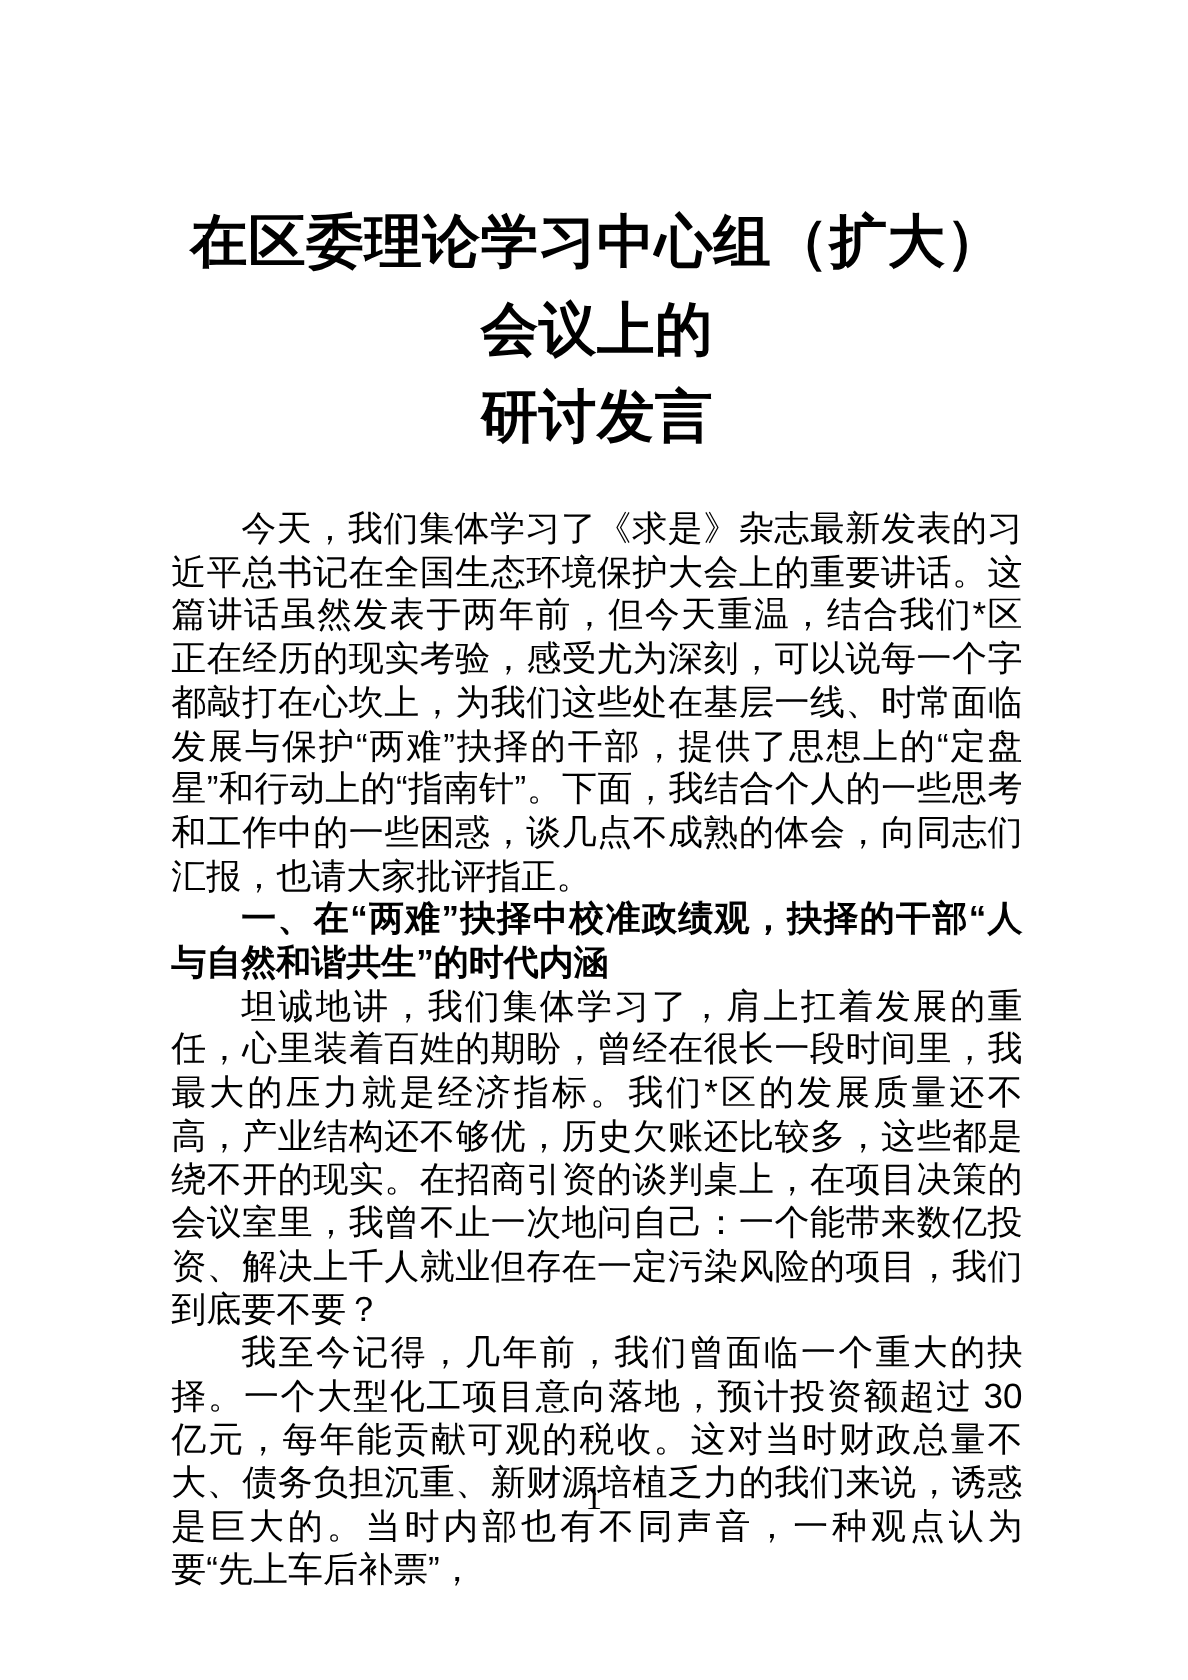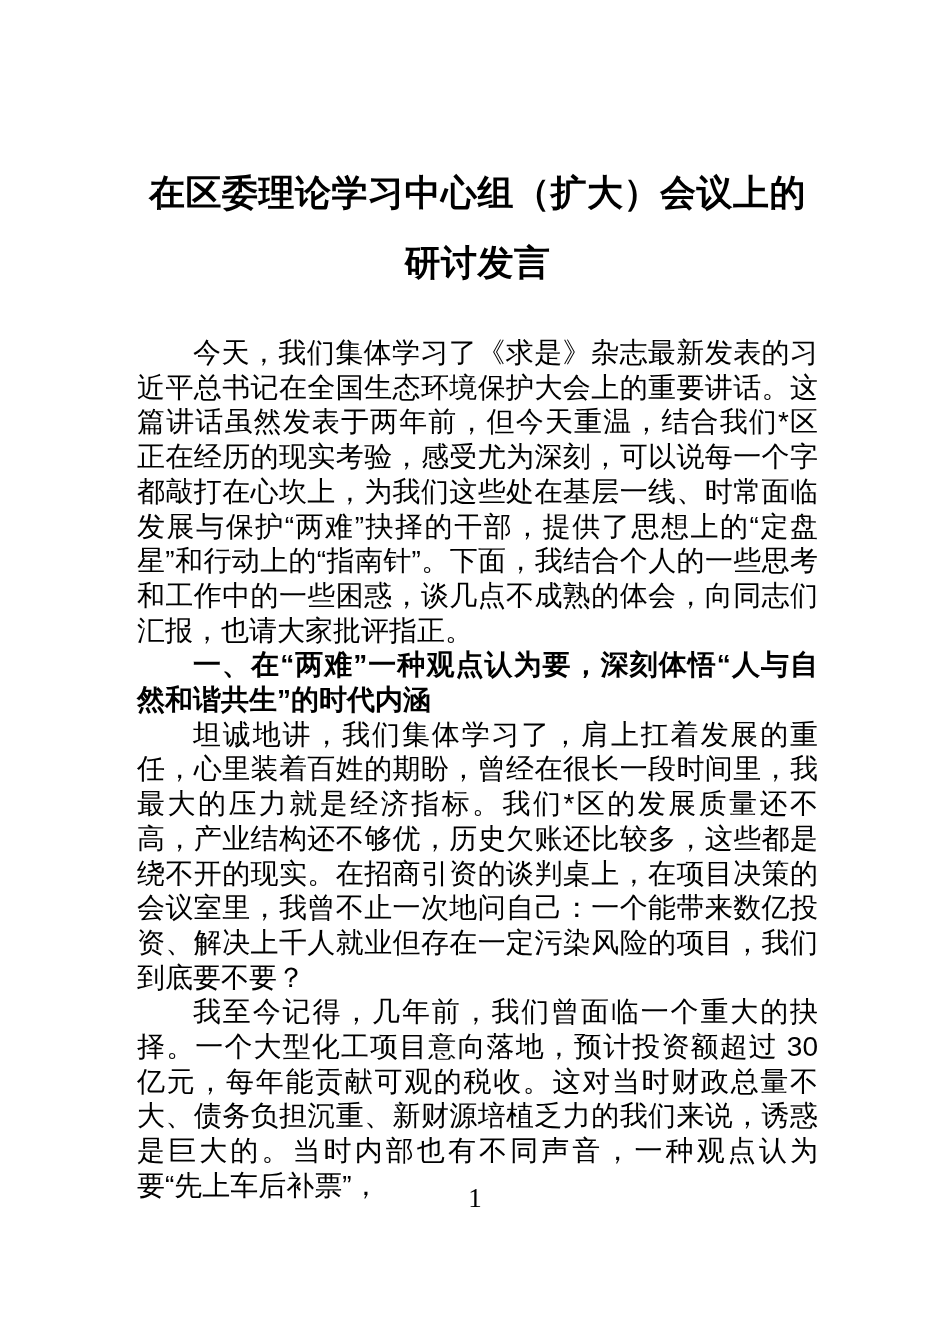--- a/index.html
+++ b/index.html
@@ -16,21 +16,21 @@
     font-family: "Liberation Sans", sans-serif;
     overflow: hidden;
   }
   .content {
     padding-left: 137px;
     padding-right: 132px;
   }
   .doc-title {
     margin-top: 158px;
     margin-bottom: 38px;
-    font-size: 36px;
+    font-size: 46px;
     font-weight: bold;
     line-height: 70px;
     text-align: center;
     letter-spacing: 0.5px;
   }
   .doc-title .title-line {
     display: block;
   }
   .body-text {
     font-size: 28px;
@@ -67,21 +67,21 @@
 <div class="page">
   <div class="content">
 
     <div class="doc-title">
       <span class="title-line">在区委理论学习中心组（扩大）会议上的</span>
       <span class="title-line">研讨发言</span>
     </div>
 
     <div class="body-text">
       <p class="para-indent">今天，我们集体学习了《求是》杂志最新发表的习近平总书记在全国生态环境保护大会上的重要讲话。这篇讲话虽然发表于两年前，但今天重温，结合我们*区正在经历的现实考验，感受尤为深刻，可以说每一个字都敲打在心坎上，为我们这些处在基层一线、时常面临发展与保护“两难”抉择的干部，提供了思想上的“定盘星”和行动上的“指南针”。下面，我结合个人的一些思考和工作中的一些困惑，谈几点不成熟的体会，向同志们汇报，也请大家批评指正。</p>
-      <p class="section-heading">一、在“两难”一种观点认为要，深刻体悟“人与自然和谐共生”的时代内涵</p>
+      <p class="section-heading">一、在“两难”抉择中校准政绩观，抉择的干部“人与自然和谐共生”的时代内涵</p>
       <p class="para-indent">坦诚地讲，我们集体学习了，肩上扛着发展的重任，心里装着百姓的期盼，曾经在很长一段时间里，我最大的压力就是经济指标。我们*区的发展质量还不高，产业结构还不够优，历史欠账还比较多，这些都是绕不开的现实。在招商引资的谈判桌上，在项目决策的会议室里，我曾不止一次地问自己：一个能带来数亿投资、解决上千人就业但存在一定污染风险的项目，我们到底要不要？</p>
       <p class="para-indent">我至今记得，几年前，我们曾面临一个重大的抉择。一个大型化工项目意向落地，预计投资额超过 30 亿元，每年能贡献可观的税收。这对当时财政总量不大、债务负担沉重、新财源培植乏力的我们来说，诱惑是巨大的。当时内部也有不同声音，一种观点认为要“先上车后补票”，</p>
     </div>
 
   </div>
 
   <div class="page-number">1</div>
 </div>
 
 </body></html>

